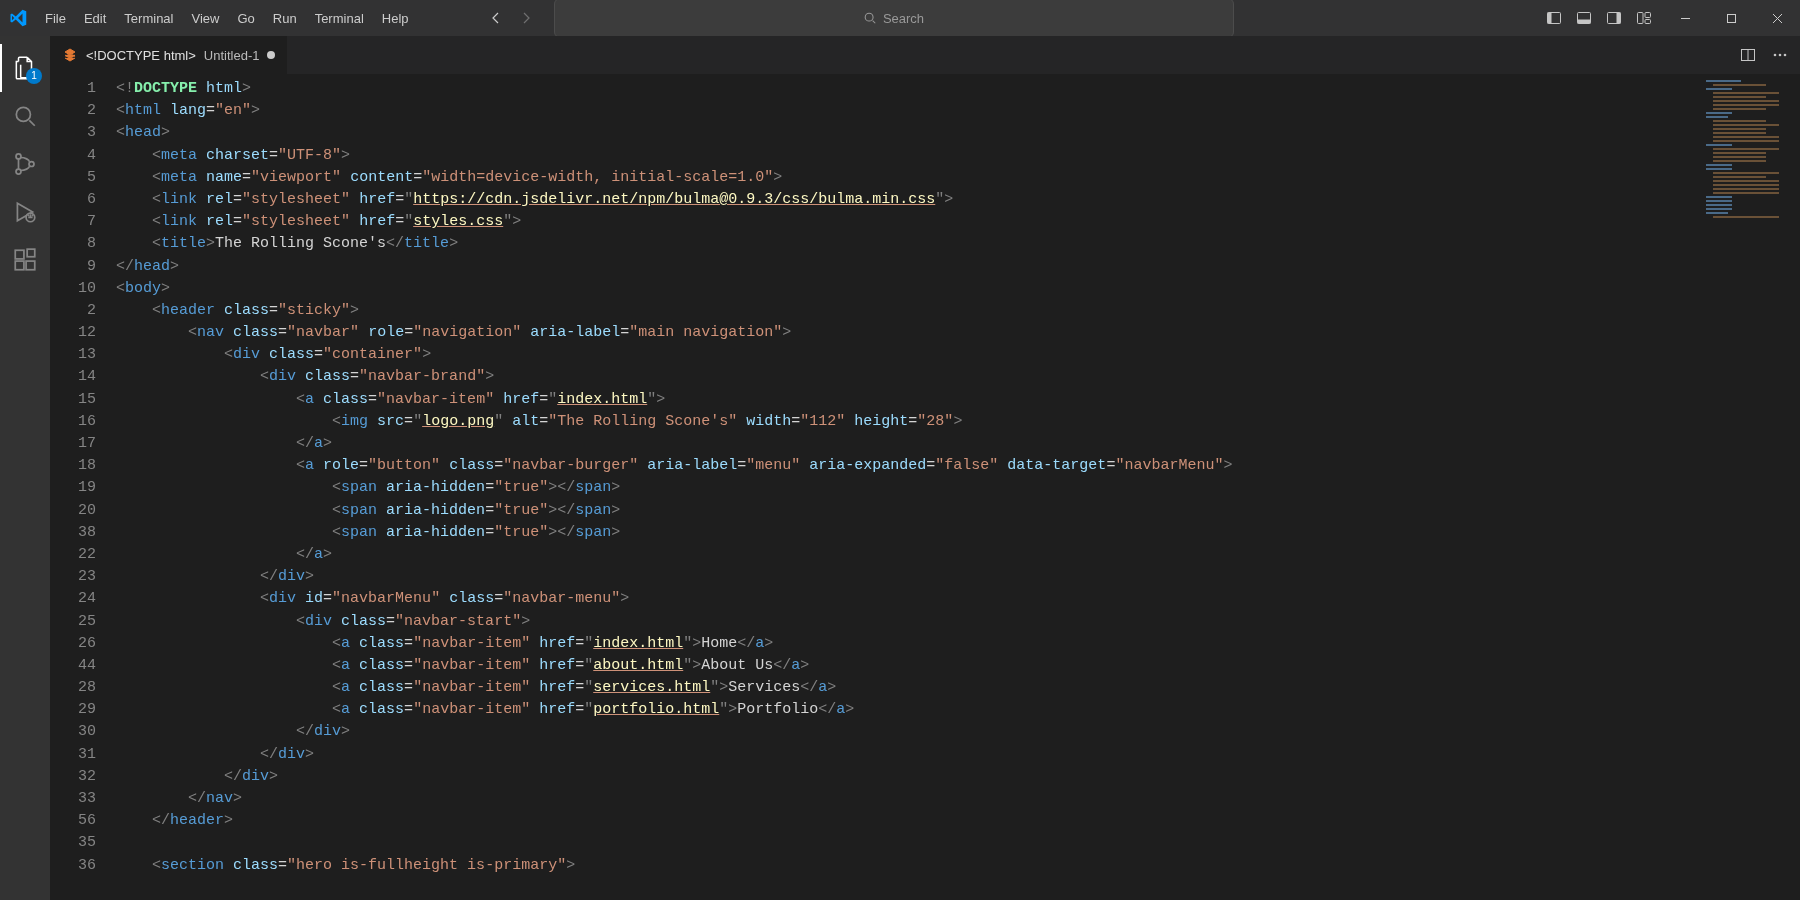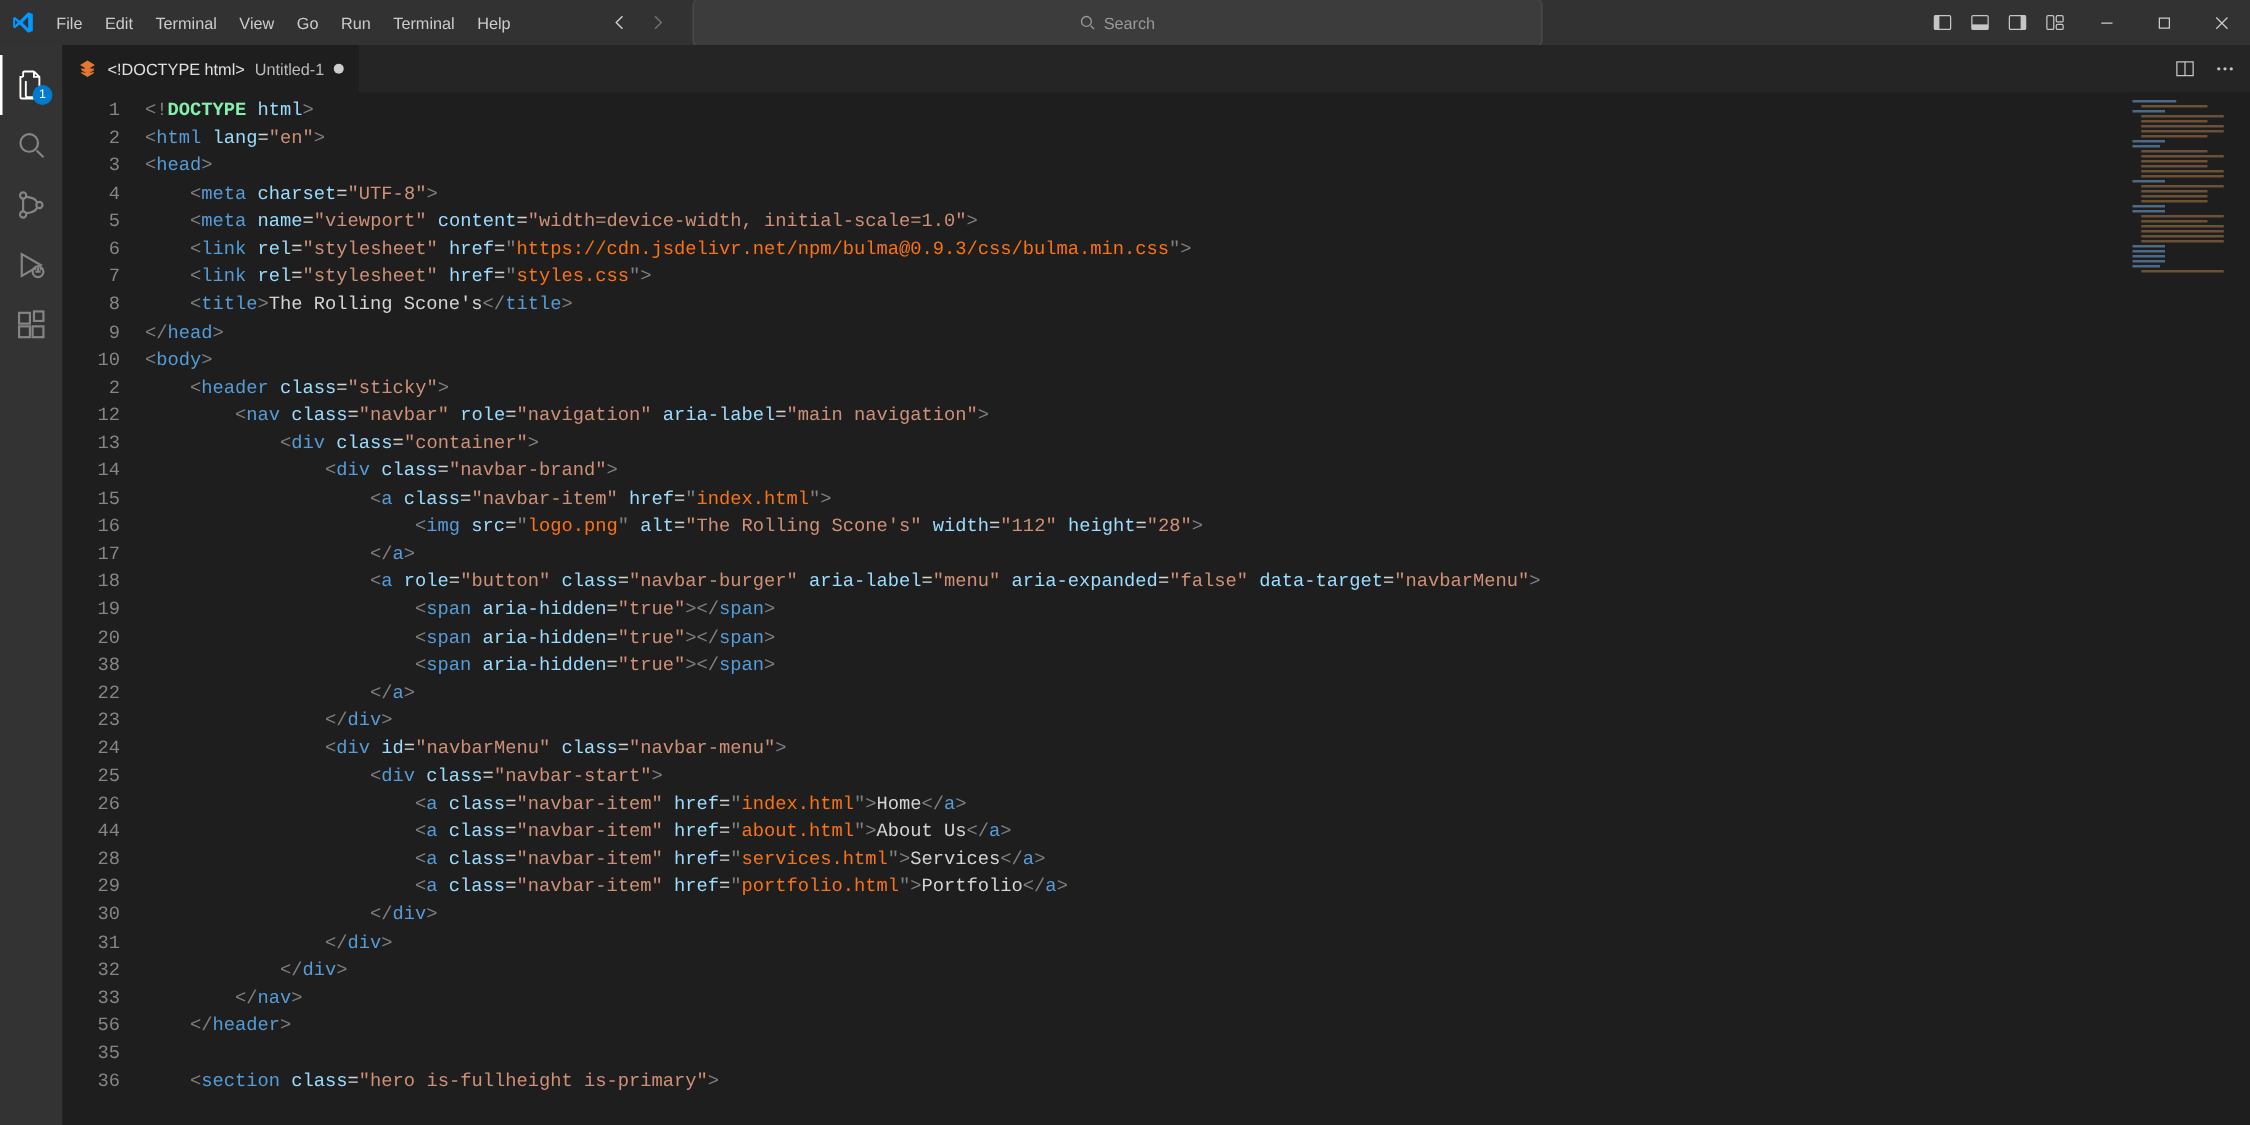--- a/index.html
+++ b/index.html
@@ -99,21 +99,21 @@
 .code { flex:1; padding-top:4px; white-space:pre; color:#d4d4d4; overflow:hidden;}
 .code .line { height:22.2px; }
 
 
 .p { color:#808080; } 
 .tg { color:#569cd6; } 
 .doctype { color:#86efac;font-weight:bold; }
 .attr { color:#9cdcfe; } 
 .str { color:#ce9178; } 
 .txt { color:#d4d4d4; } 
-.link { color:#f97316; text-decoration-color:#ce9178;}
+.link { color:#fef9c3; text-decoration: underline; text-decoration-color:#ce9178;}
 .eq { color:#d4d4d4; }
 
 
 .minimap { width:100px; background:#1e1e1e; position:relative; padding:6px 6px;}
 .minimap .mm-line { height:2px; margin-bottom:2px; }
 .mm1 { background:#4a6a88; width:40%; }
 .mm2 { background:#6a5137; width:60%; margin-left:8%; }
 .mm3 { background:#4a6a88; width:30%; }
 .mm4 { background:#6a5137; width:75%; margin-left:8%; }
 .mm5 { background:#4a6a88; width:25%; }

